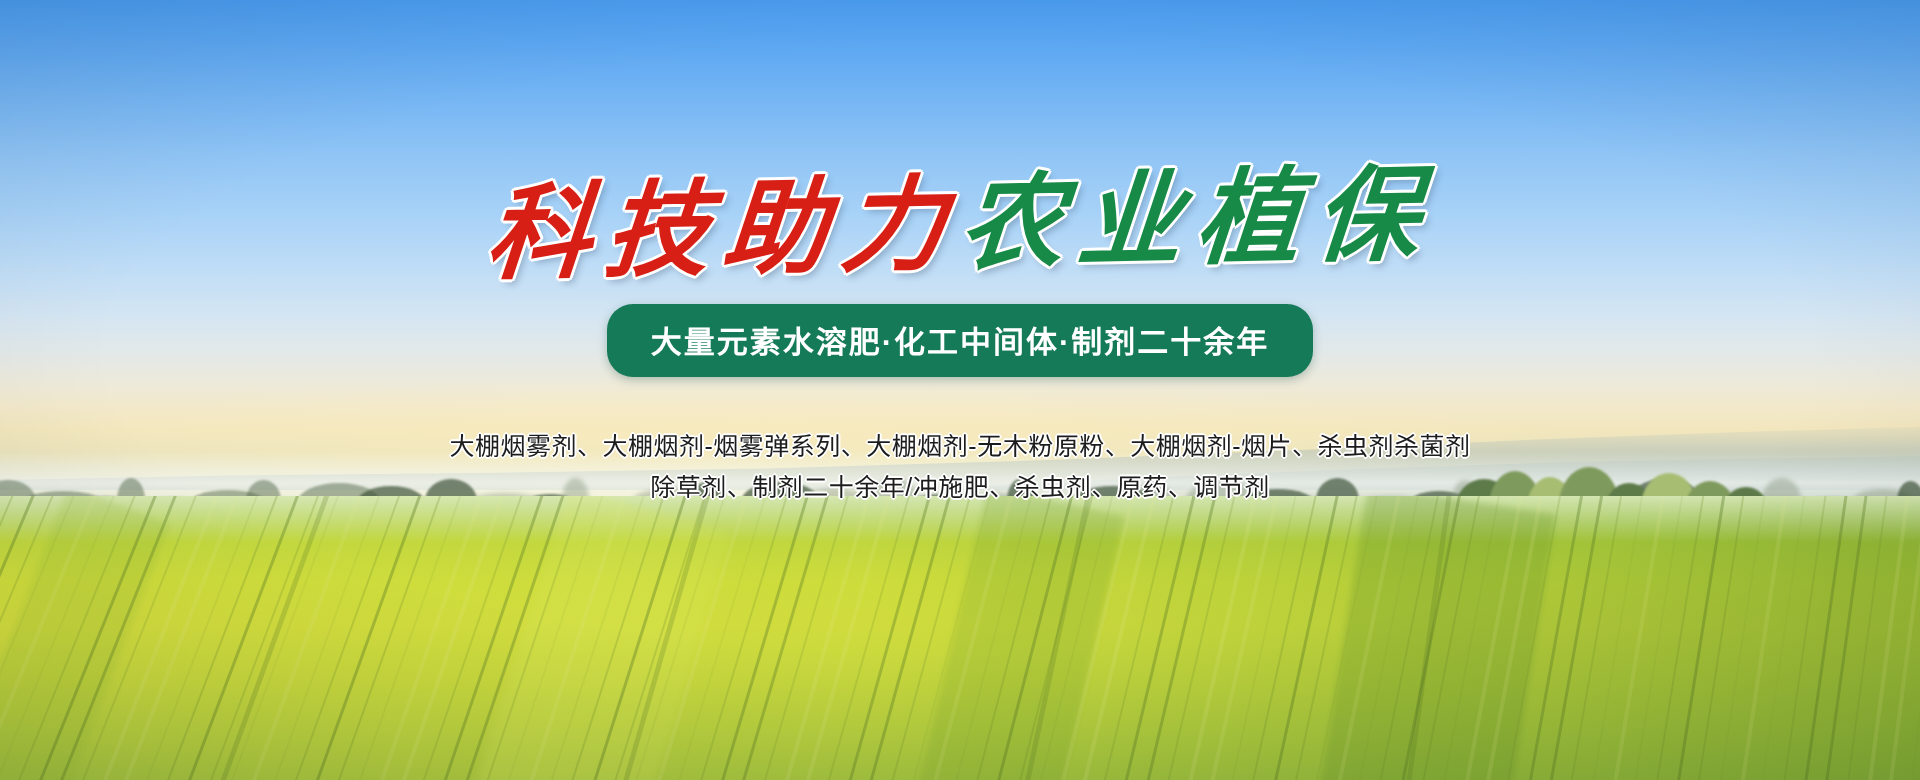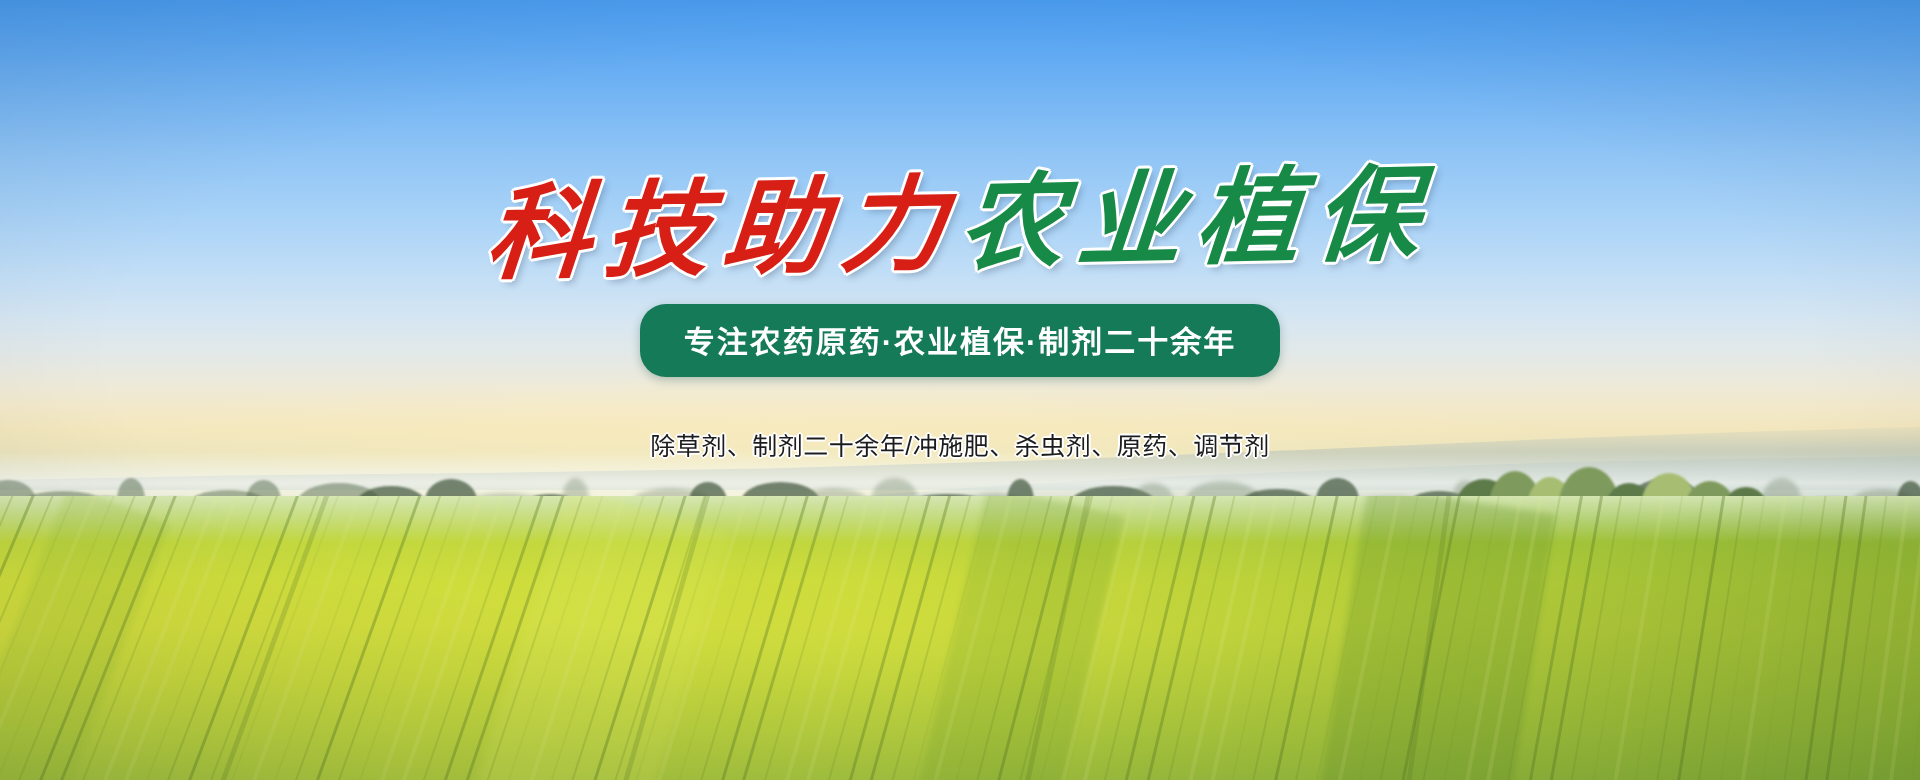--- a/index.html
+++ b/index.html
@@ -445,20 +445,21 @@
   </div>
 
   <div class="vignette"></div>
 
   <div class="content">
 
     <div class="headline">
       <span class="red">科技助力</span><span class="green">农业植保</span>
     </div>
 
-    <div class="tagline">专注农药原药·农业植保·制剂二十余年</div>
+    <div class="tagline">大量元素水溶肥·化工中间体·制剂二十余年</div>
 
     <div class="subtext">
+      <div>大棚烟雾剂、大棚烟剂-烟雾弹系列、大棚烟剂-无木粉原粉、大棚烟剂-烟片、杀虫剂杀菌剂</div>
       <div>除草剂、制剂二十余年/冲施肥、杀虫剂、原药、调节剂</div>
     </div>
 
   </div>
 </div>
 
 </body></html>

